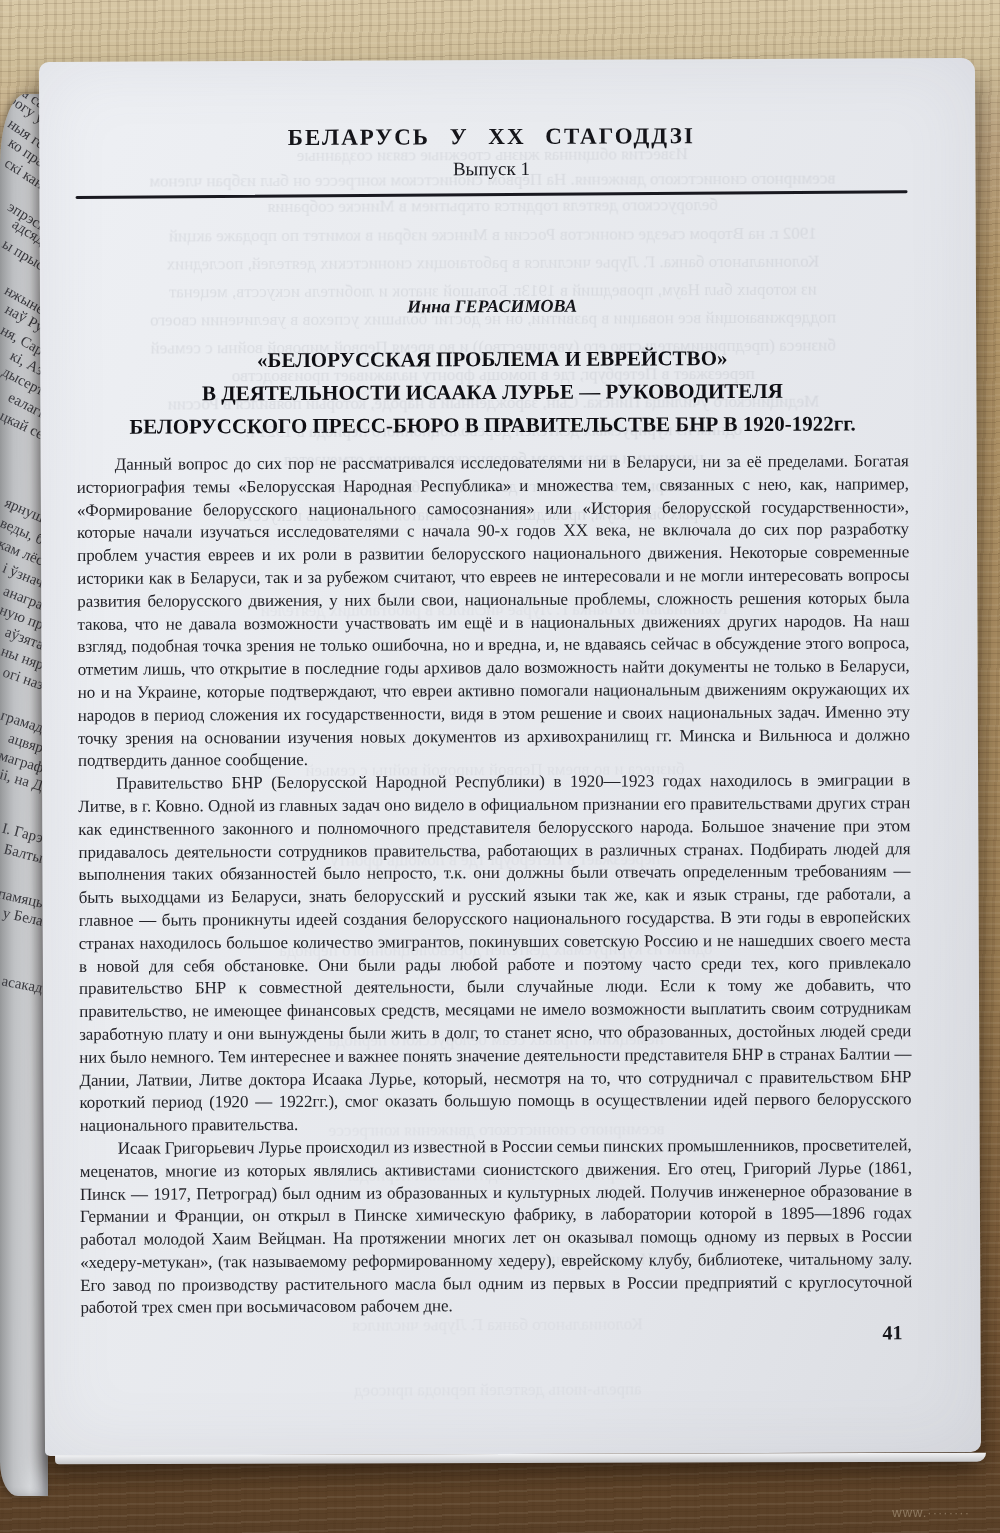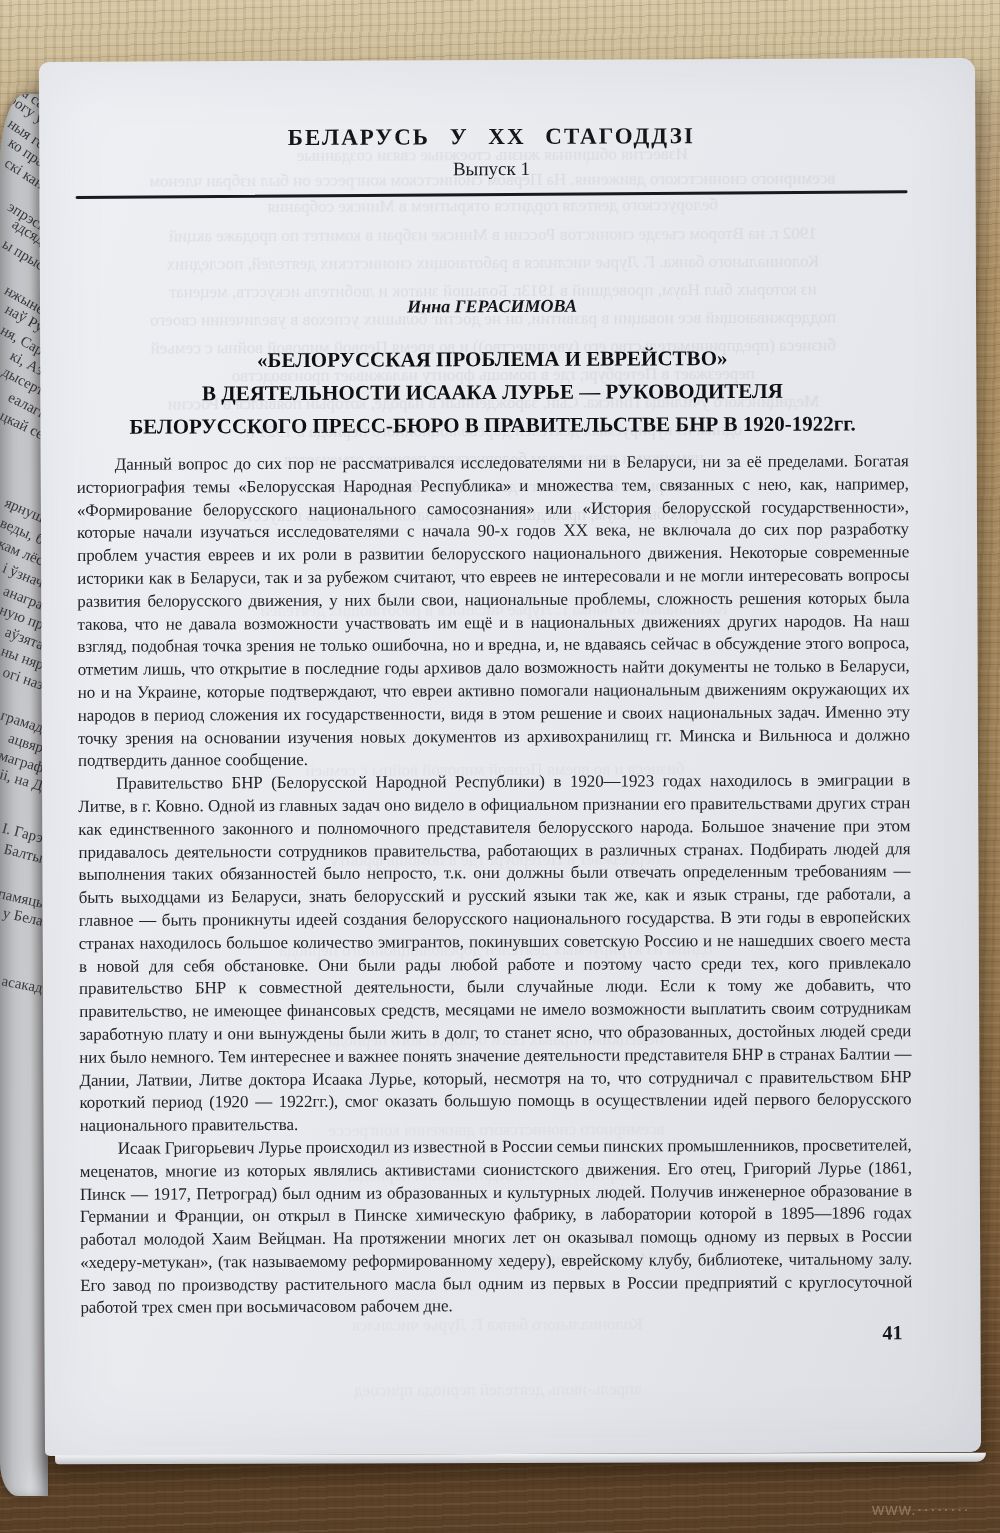--- a/index.html
+++ b/index.html
@@ -51,21 +51,21 @@
   .series  { text-align:center; font-weight:bold; font-size:23px; letter-spacing:2px; word-spacing:12px; color:#15151a; }
   .issue   { text-align:center; font-size:19px; margin-top:8px; color:#1a1a20; }
   .rule    { height:3px; background:#191920; margin-top:13px; border-radius:2px; transform:rotate(-0.15deg); }
   .author  { text-align:center; font-weight:bold; font-style:italic; font-size:18px; margin-top:100px; color:#15151a; }
   .title   { text-align:center; font-weight:bold; font-size:21px; line-height:33px; margin-top:26px; color:#0f0f14; }
   .bodytxt { margin-top:10px; font-size:17px; line-height:22.8px; letter-spacing:-0.1px; text-align:justify; color:#222228; }
   .bodytxt p { margin:0; text-indent:38px; }
   .pagenum { text-align:right; font-weight:bold; font-size:20px; margin-top:5px; padding-right:10px; color:#15151a; }
   .watermark {
     position:absolute; right:30px; bottom:13px; z-index:4;
-    color:rgba(240,228,200,0.33); font-size:17px; letter-spacing:1px;
+    color:rgba(240,228,200,0.33); font-size:13px; letter-spacing:1px;
     filter:blur(0.5px); font-family:"Liberation Sans","DejaVu Sans",sans-serif;
   }
 </style>
 </head>
 <body>
 
 <div class="photo">
   <div class="wood"></div>
 
   <div class="left-page" id="leftFrags">

